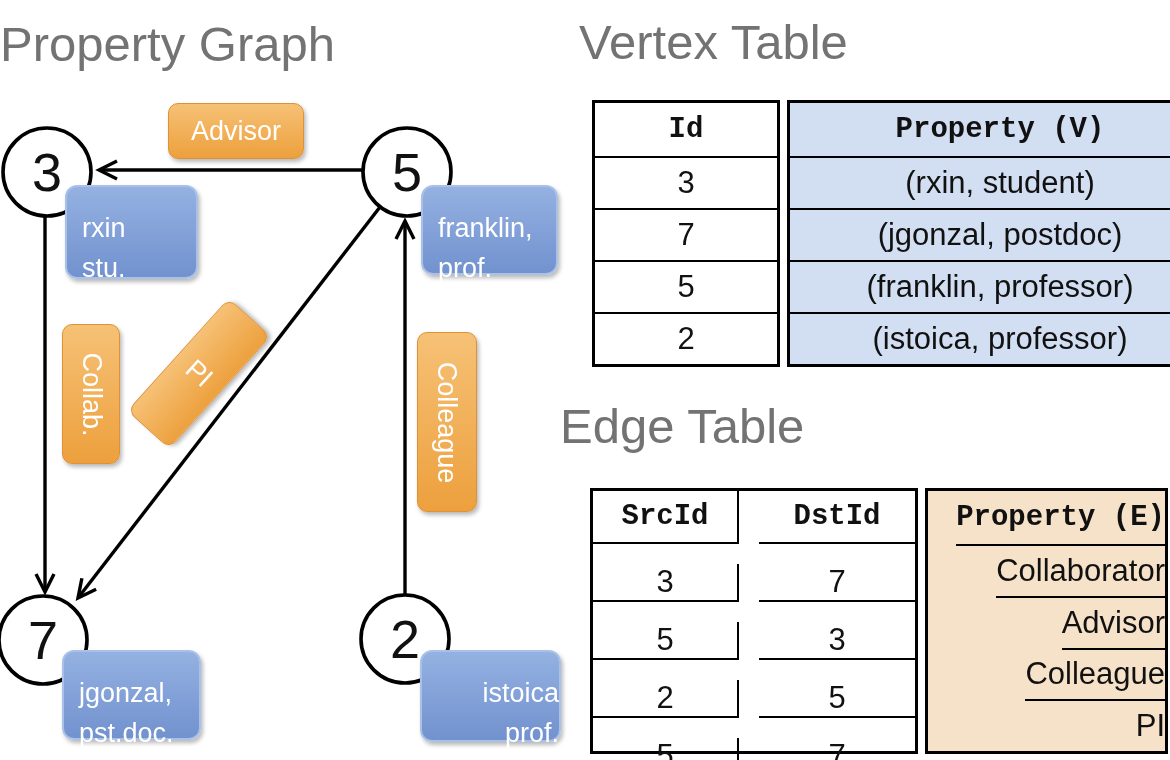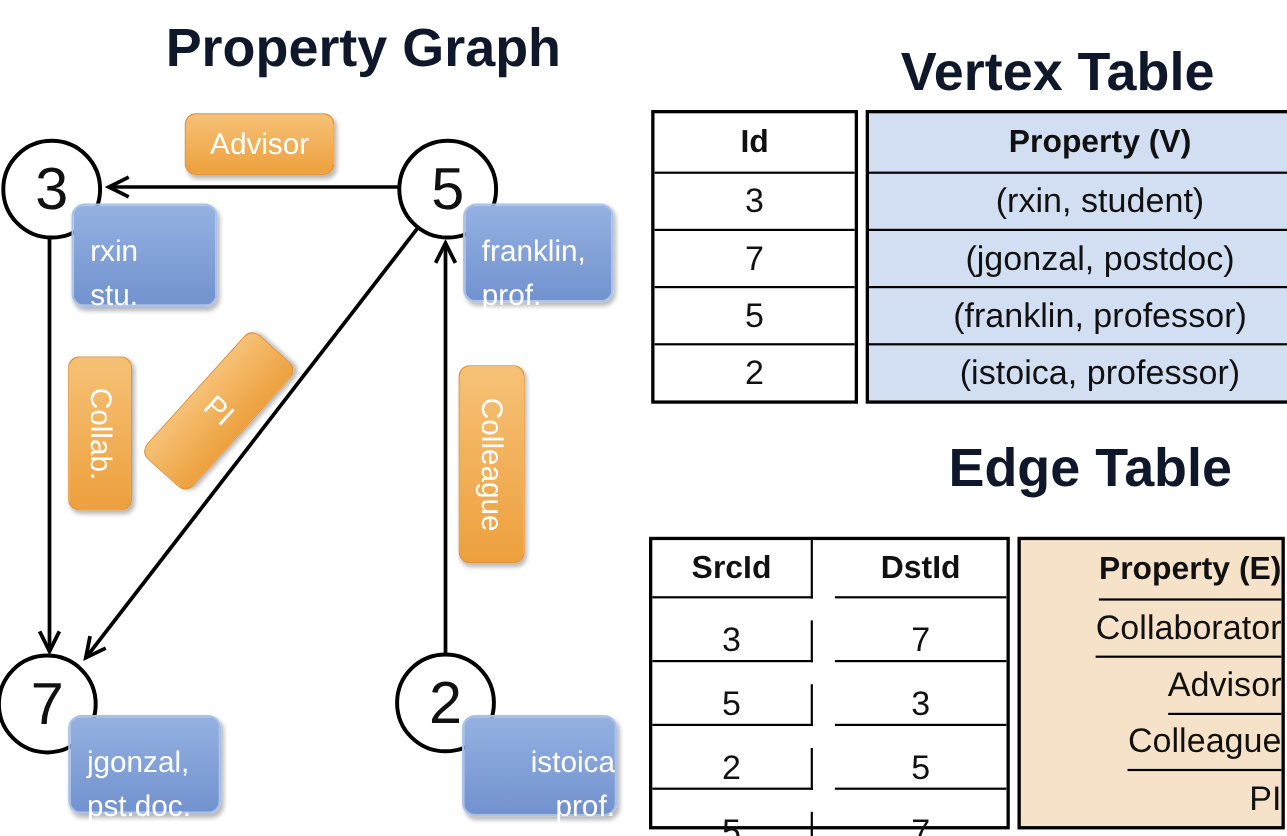--- a/index.html
+++ b/index.html
@@ -1,22 +1,22 @@
 <!DOCTYPE html>
 <html><head>
 <meta charset="utf-8">
 <style>
   html,body{margin:0;padding:0;background:#fff;}
   #stage{
     position:relative;width:1170px;height:760px;background:#fff;overflow:hidden;
     font-family:"Liberation Sans",sans-serif;color:#111;
   }
   .title{
-    position:absolute;text-align:right;font-size:49px;font-weight:700;
-    color:#0f172a;letter-spacing:0px;white-space:nowrap;
+    position:absolute;text-align:left;font-size:49px;font-weight:400;
+    color:#737373;letter-spacing:0px;white-space:nowrap;
   }
   
   #graph-svg{position:absolute;left:0;top:0;z-index:1;}
   .node-label{
     position:absolute;width:88px;height:88px;z-index:2;
     display:flex;align-items:center;justify-content:center;
     font-size:54px;color:#111;
   }
   .elabel{
     position:absolute;z-index:3;border-radius:10px;
@@ -38,35 +38,35 @@
   
   .tbl{
     position:absolute;z-index:2;border:3px solid #000;box-sizing:border-box;
     display:flex;flex-direction:column;background:#fff;
   }
   .tbl .cell{
     flex:1;display:flex;align-items:center;justify-content:center;
     font-size:31px;border-bottom:2px solid #000;white-space:nowrap;
   }
   .tbl .cell:last-child{border-bottom:none;}
-  .tbl .hdr{flex:0 0 53px;font-weight:bold;font-size:29px;}
+  .tbl .hdr{flex:0 0 53px;font-weight:bold;font-size:29px;font-family:Liberation Mono, monospace;}
   .tbl.blue{background:#d2def1;}
   .tbl.tan{background:#f6e2c8;align-items:flex-end;}
   .tbl.twocol{display:grid;grid-template-columns:146px 1fr;grid-template-rows:53px 1fr 1fr 1fr 1fr;gap:20px;}
   .tbl.twocol .cell{border-bottom:2px solid #000;}
   .tbl.twocol .cell.c1{border-right:2px solid #000;}
   .tbl.twocol .cell.lastrow{border-bottom:none;}
 </style>
 </head>
 <body>
 
 <div id="stage">
 
   <div class="title" style="left:0;top:16px;width:510px;">Property Graph</div>
-  <div class="title" style="left:544px;top:14px;width:560px;margin-top:24px;">Vertex Table</div>
+  <div class="title" style="left:579px;top:14px;width:560px;">Vertex Table</div>
   <div class="title" style="left:560px;top:398px;width:560px;">Edge Table</div>
 
   <svg id="graph-svg" width="585" height="760" viewBox="0 0 585 760">
     <defs>
       <marker id="arrow" markerUnits="userSpaceOnUse" markerWidth="30" markerHeight="30" refX="23" refY="13" orient="auto">
         <path d="M5,4 L23,13 L5,22" fill="none" stroke="#000" stroke-width="3.4"></path>
       </marker>
     </defs>
     <line x1="363" y1="170" x2="99" y2="170" stroke="#000" stroke-width="3.4" marker-end="url(#arrow)"></line>
     <line x1="45" y1="216" x2="45" y2="592" stroke="#000" stroke-width="3.4" marker-end="url(#arrow)"></line>

